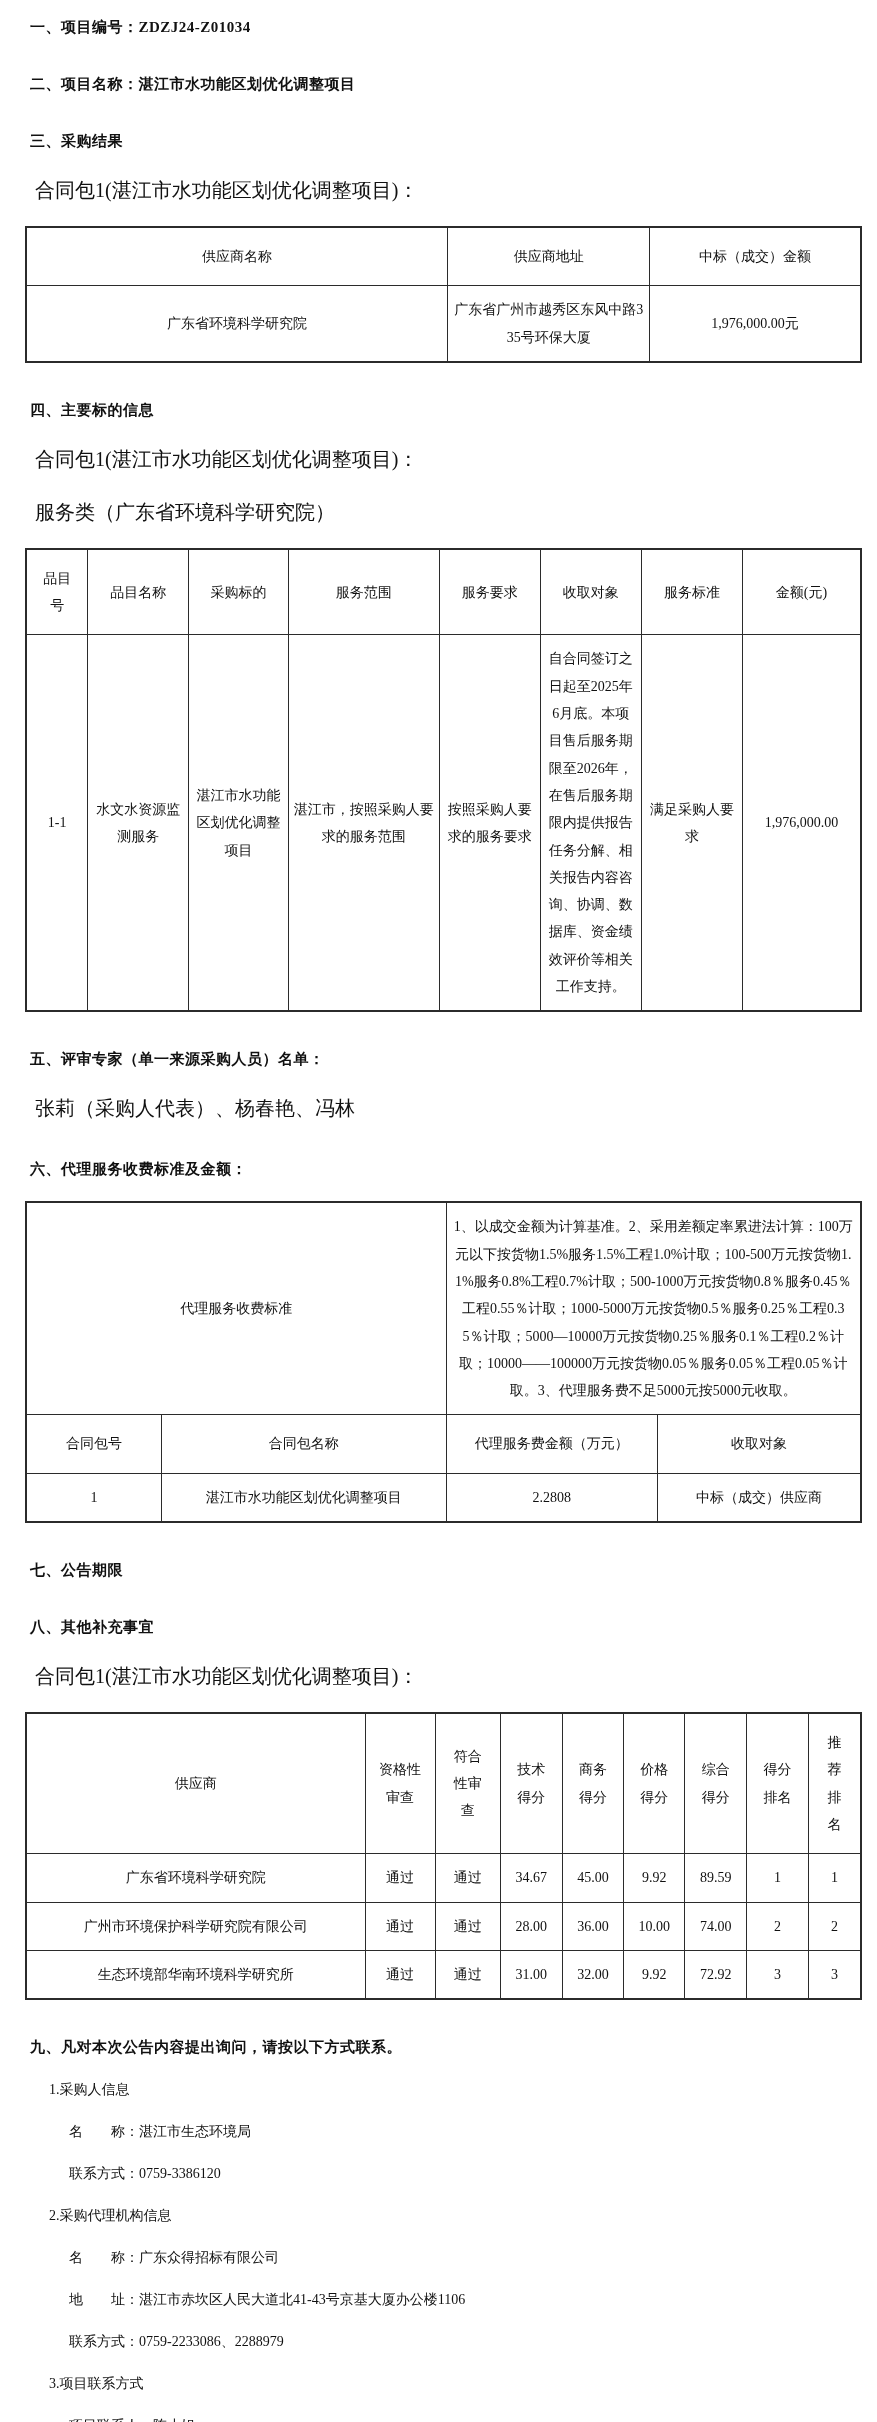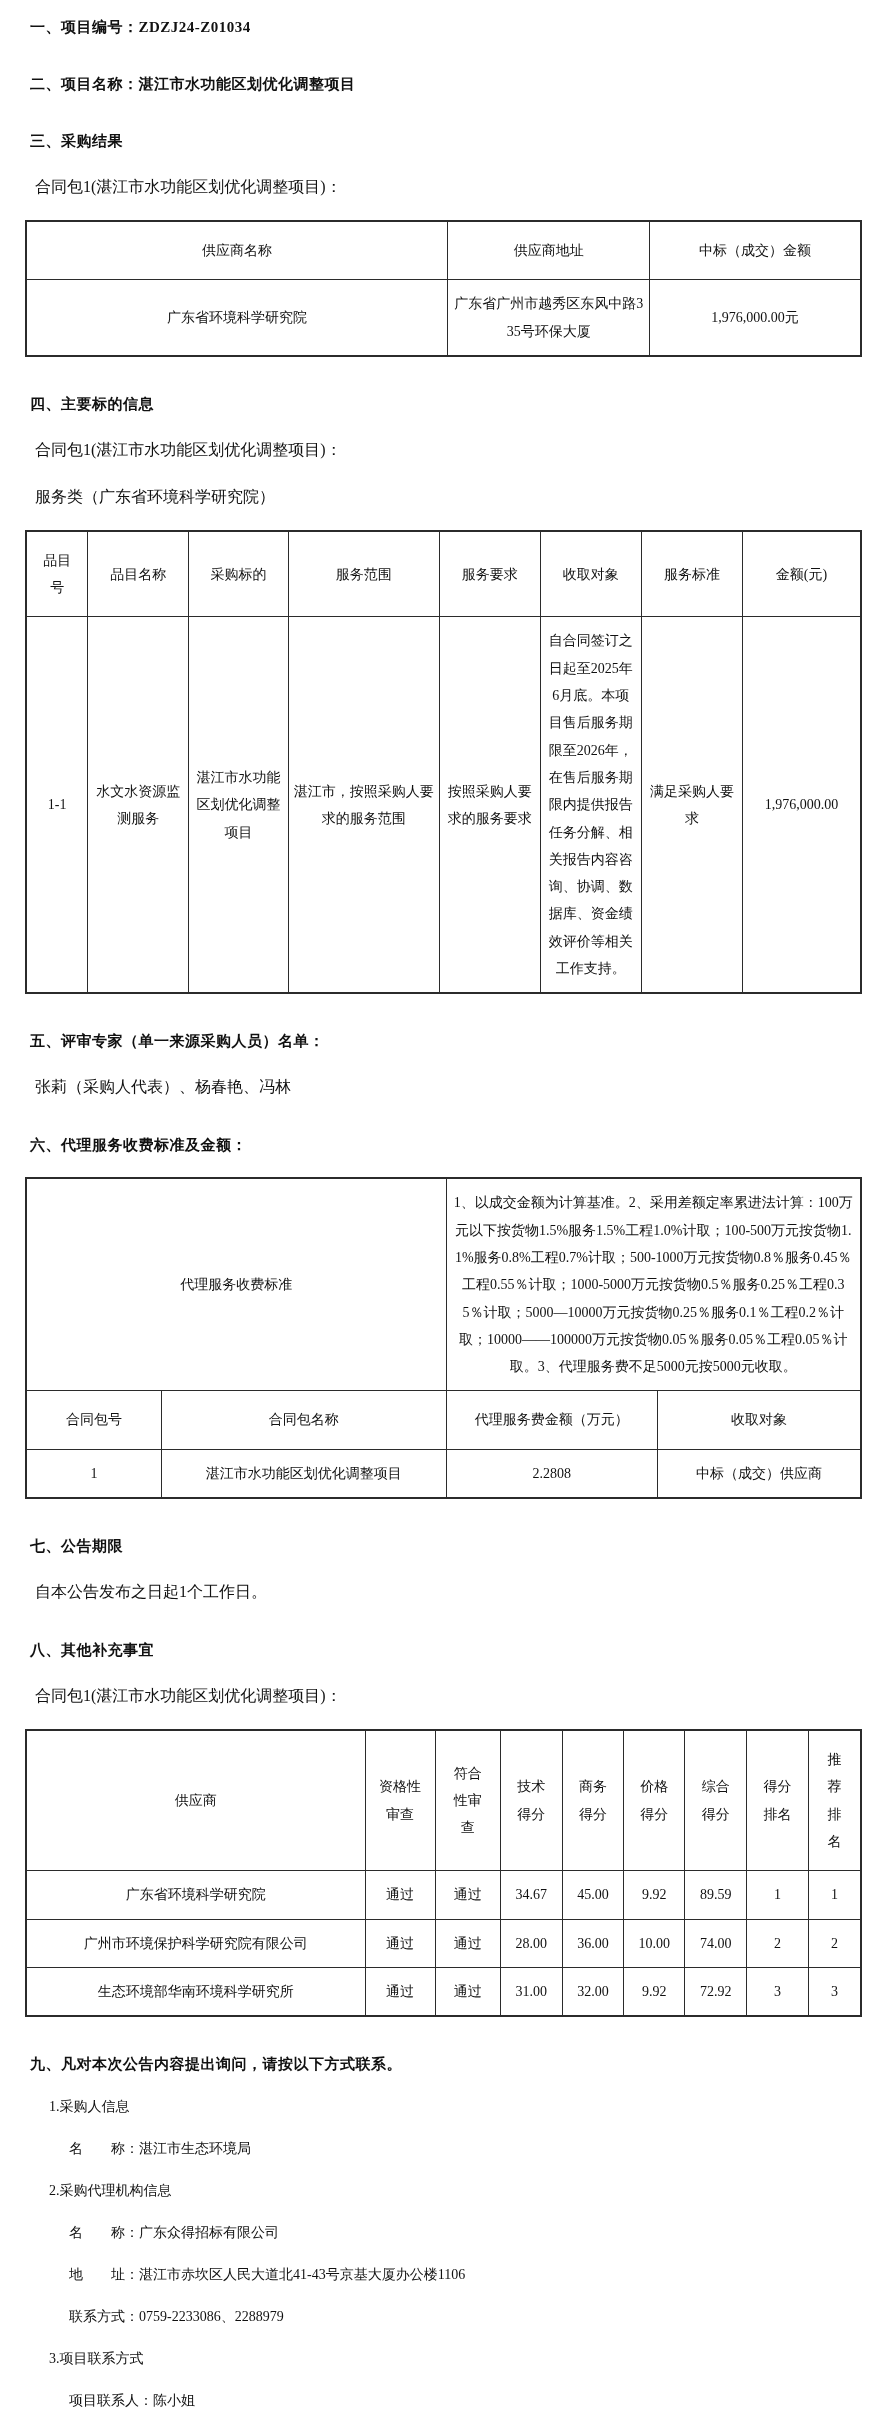--- a/index.html
+++ b/index.html
@@ -11,21 +11,21 @@
   }
   .doc { padding: 10px 14px 0 14px; }
   .sec-heading {
     font-size: 15px;
     font-weight: bold;
     margin: 38px 0 0 16px;
     letter-spacing: 0.5px;
   }
   .sec-heading.first { margin-top: 8px; }
   .para {
-    font-size: 16px;
+    font-size: 20px;
     margin: 26px 0 0 21px;
   }
   table.grid {
     border-collapse: collapse;
     table-layout: fixed;
     width: 837px;
     margin: 22px 0 0 11px;
     border: 2px solid #2b2b2b;
   }
   table.grid th, table.grid td {
@@ -147,21 +147,20 @@
     <tr>
       <td>1</td>
       <td>湛江市水功能区划优化调整项目</td>
       <td class="amount">2.2808</td>
       <td>中标（成交）供应商</td>
     </tr>
   </tbody>
     </table>
 
   <div class="sec-heading">七、公告期限</div>
-  <div class="para">自本公告发布之日起1个工作日。</div>
 
   <div class="sec-heading">八、其他补充事宜</div>
   <div class="para">合同包1(湛江市水功能区划优化调整项目)：</div>
 
   <table class="grid">
     <colgroup>
       <col style="width:40.6%">
         <col style="width:8.4%">
         <col style="width:7.8%">
         <col style="width:7.4%">
@@ -217,20 +216,21 @@
       <td>3</td>
     </tr>
   </tbody>
     </table>
 
   <div class="sec-heading">九、凡对本次公告内容提出询问，请按以下方式联系。</div>
 
   <div class="contacts">
     <div class="contact-group-title">1.采购人信息</div>
     <div class="contact-line">名　　称：湛江市生态环境局</div>
+    <div class="contact-line">联系方式：0759-3386120</div>
 
     <div class="contact-group-title">2.采购代理机构信息</div>
     <div class="contact-line">名　　称：广东众得招标有限公司</div>
     <div class="contact-line">地　　址：湛江市赤坎区人民大道北41-43号京基大厦办公楼1106</div>
     <div class="contact-line">联系方式：0759-2233086、2288979</div>
 
     <div class="contact-group-title">3.项目联系方式</div>
     <div class="contact-line">项目联系人：陈小姐</div>
     <div class="contact-line">电　　话：0759-2233086、2288979</div>
   </div>

